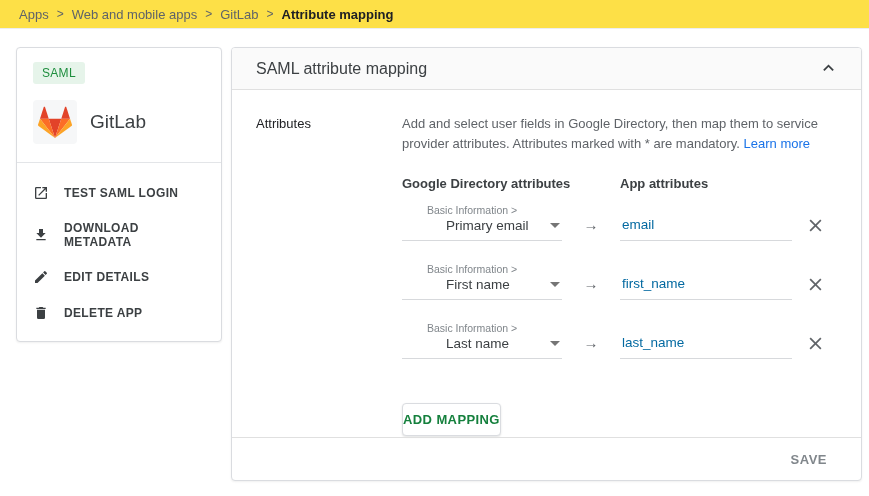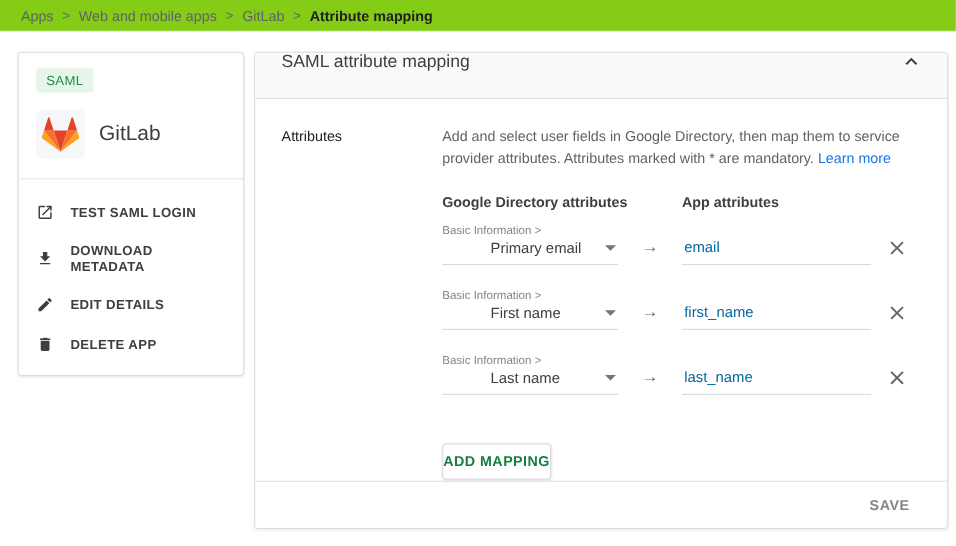--- a/index.html
+++ b/index.html
@@ -1,21 +1,21 @@
 <!DOCTYPE html>
 <html><head>
 <meta charset="utf-8">
 <style>
   * { margin:0; padding:0; box-sizing:border-box; }
   html,body { width:869px; height:496px; background:#fff; overflow:hidden;
     font-family:"Liberation Sans", sans-serif; color:#202124; }
 
   
   .breadcrumb-bar { height:29px; display:flex; align-items:center; padding-left:19px;
-    border-bottom:1px solid #eceef0; background:#84cc16; }
+    border-bottom:1px solid #eceef0; background:#fde047; }
   .crumb { font-size:13px; color:#5f6368; cursor:pointer; }
   .crumb-sep { font-size:12px; color:#5f6368; margin:0 8px; }
   .crumb.current { color:#202124; font-weight:bold; cursor:default; }
 
   
   .content { display:flex; align-items:flex-start; padding:18px 7px 0 16px; gap:9px; }
 
   
   .app-card { width:206px; background:#fff; border:1px solid #dadce0; border-radius:4px;
     box-shadow:0 1px 2px rgba(60,64,67,.08); padding-top:14px; }
@@ -30,40 +30,40 @@
   .card-menu { padding:12px 0 10px 0; }
   .menu-item { display:flex; align-items:center; gap:15px; padding:10px 16px; cursor:pointer; }
   .menu-item svg { width:16px; height:16px; fill:#3c4043; flex:none; }
   .menu-label { font-size:12px; font-weight:bold; letter-spacing:.35px; color:#3c4043; }
 
   
   .main-panel { flex:1; height:434px; background:#fff; border:1px solid #dadce0;
     border-radius:4px; box-shadow:0 1px 2px rgba(60,64,67,.08);
     display:flex; flex-direction:column; overflow:hidden; }
   .panel-header { height:42px; flex:none; background:#fafafa; border-bottom:1px solid #e0e0e0;
-    display:flex; align-items:flex-start; justify-content:space-between; padding:0 24px; cursor:pointer;gap:35px; }
+    display:flex; align-items:center; justify-content:space-between; padding:0 24px; cursor:pointer;gap:35px; }
   .panel-title { font-size:16px; color:#3c4043; }
   .collapse-btn { background:none; border:none; cursor:pointer; display:flex; padding:2px; }
   .collapse-btn svg { width:13px; height:13px; stroke:#3c4043; fill:none; stroke-width:2; }
 
   .panel-body { flex:1; padding:24px 24px 0 24px; display:flex; }
   .attr-label { width:146px; flex:none; font-size:13px; color:#202124; padding-top:2px; }
   .attr-content { flex:1; }
   .attr-desc { font-size:13px; color:#5f6368; line-height:1.55; max-width:560px; }
   .learn-more { color:#1a73e8; text-decoration:none; cursor:pointer; }
 
   .map-table { margin-top:22px; }
   .map-head { display:flex; margin-bottom:13px; }
   .col-head { font-size:13px; font-weight:bold; color:#3c4043; }
   .col-head.google { width:218px; }
 
   .mapping-row { display:flex; align-items:flex-end; margin-bottom:22px; }
   .select-field { width:160px; border-bottom:1px solid #d7d9dc; padding-bottom:7px;
     position:relative; cursor:pointer; }
-  .select-category { font-size:10.5px; color:#80868b; margin-bottom:2px; }
+  .select-category { font-size:10.5px; color:#80868b; margin-bottom:2px;margin-left:25px; }
   .select-value { font-size:13.5px; color:#3c4043;margin-left:44px; }
   .dd-arrow { position:absolute; right:2px; bottom:12px; width:0; height:0;
     border-left:5px solid transparent; border-right:5px solid transparent;
     border-top:5px solid #757575; }
   .map-arrow { width:58px; flex:none; text-align:center; font-size:15px; color:#5f6368;
     padding-bottom:8px; }
   .app-input { width:172px; border:none; outline:none; background:transparent;
     border-bottom:1px solid #d7d9dc; font-family:"Liberation Sans", sans-serif;
     font-size:13.5px; color:#0369a1; padding:0 2px 8px 2px; }
   .remove-btn { background:none; border:none; cursor:pointer; margin-left:14px;

